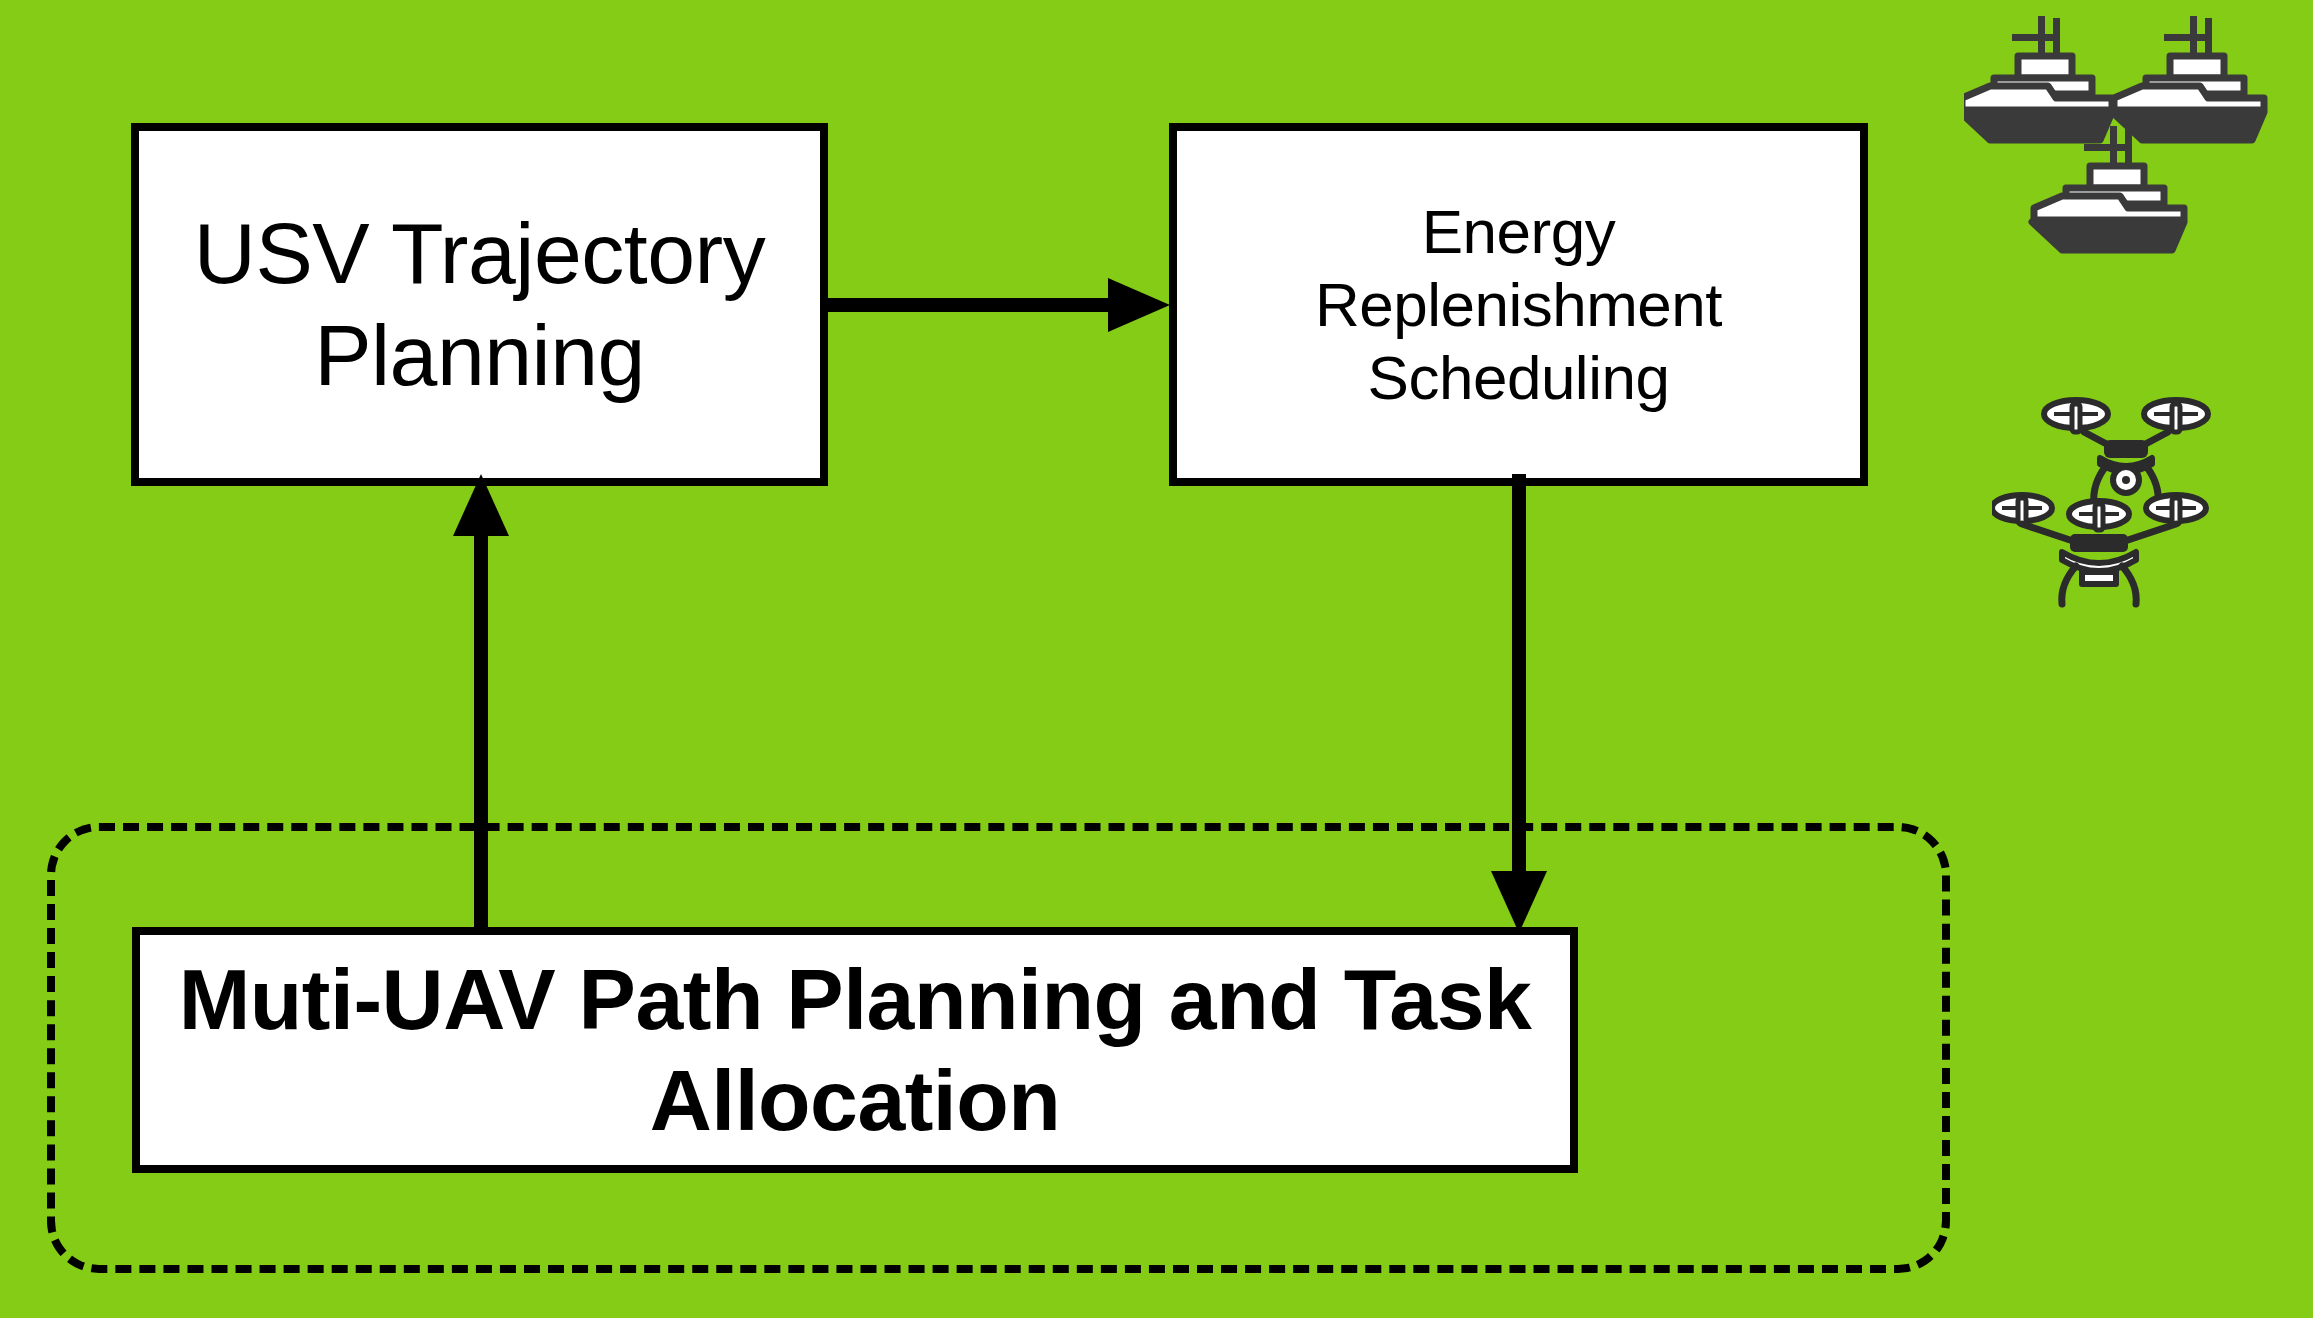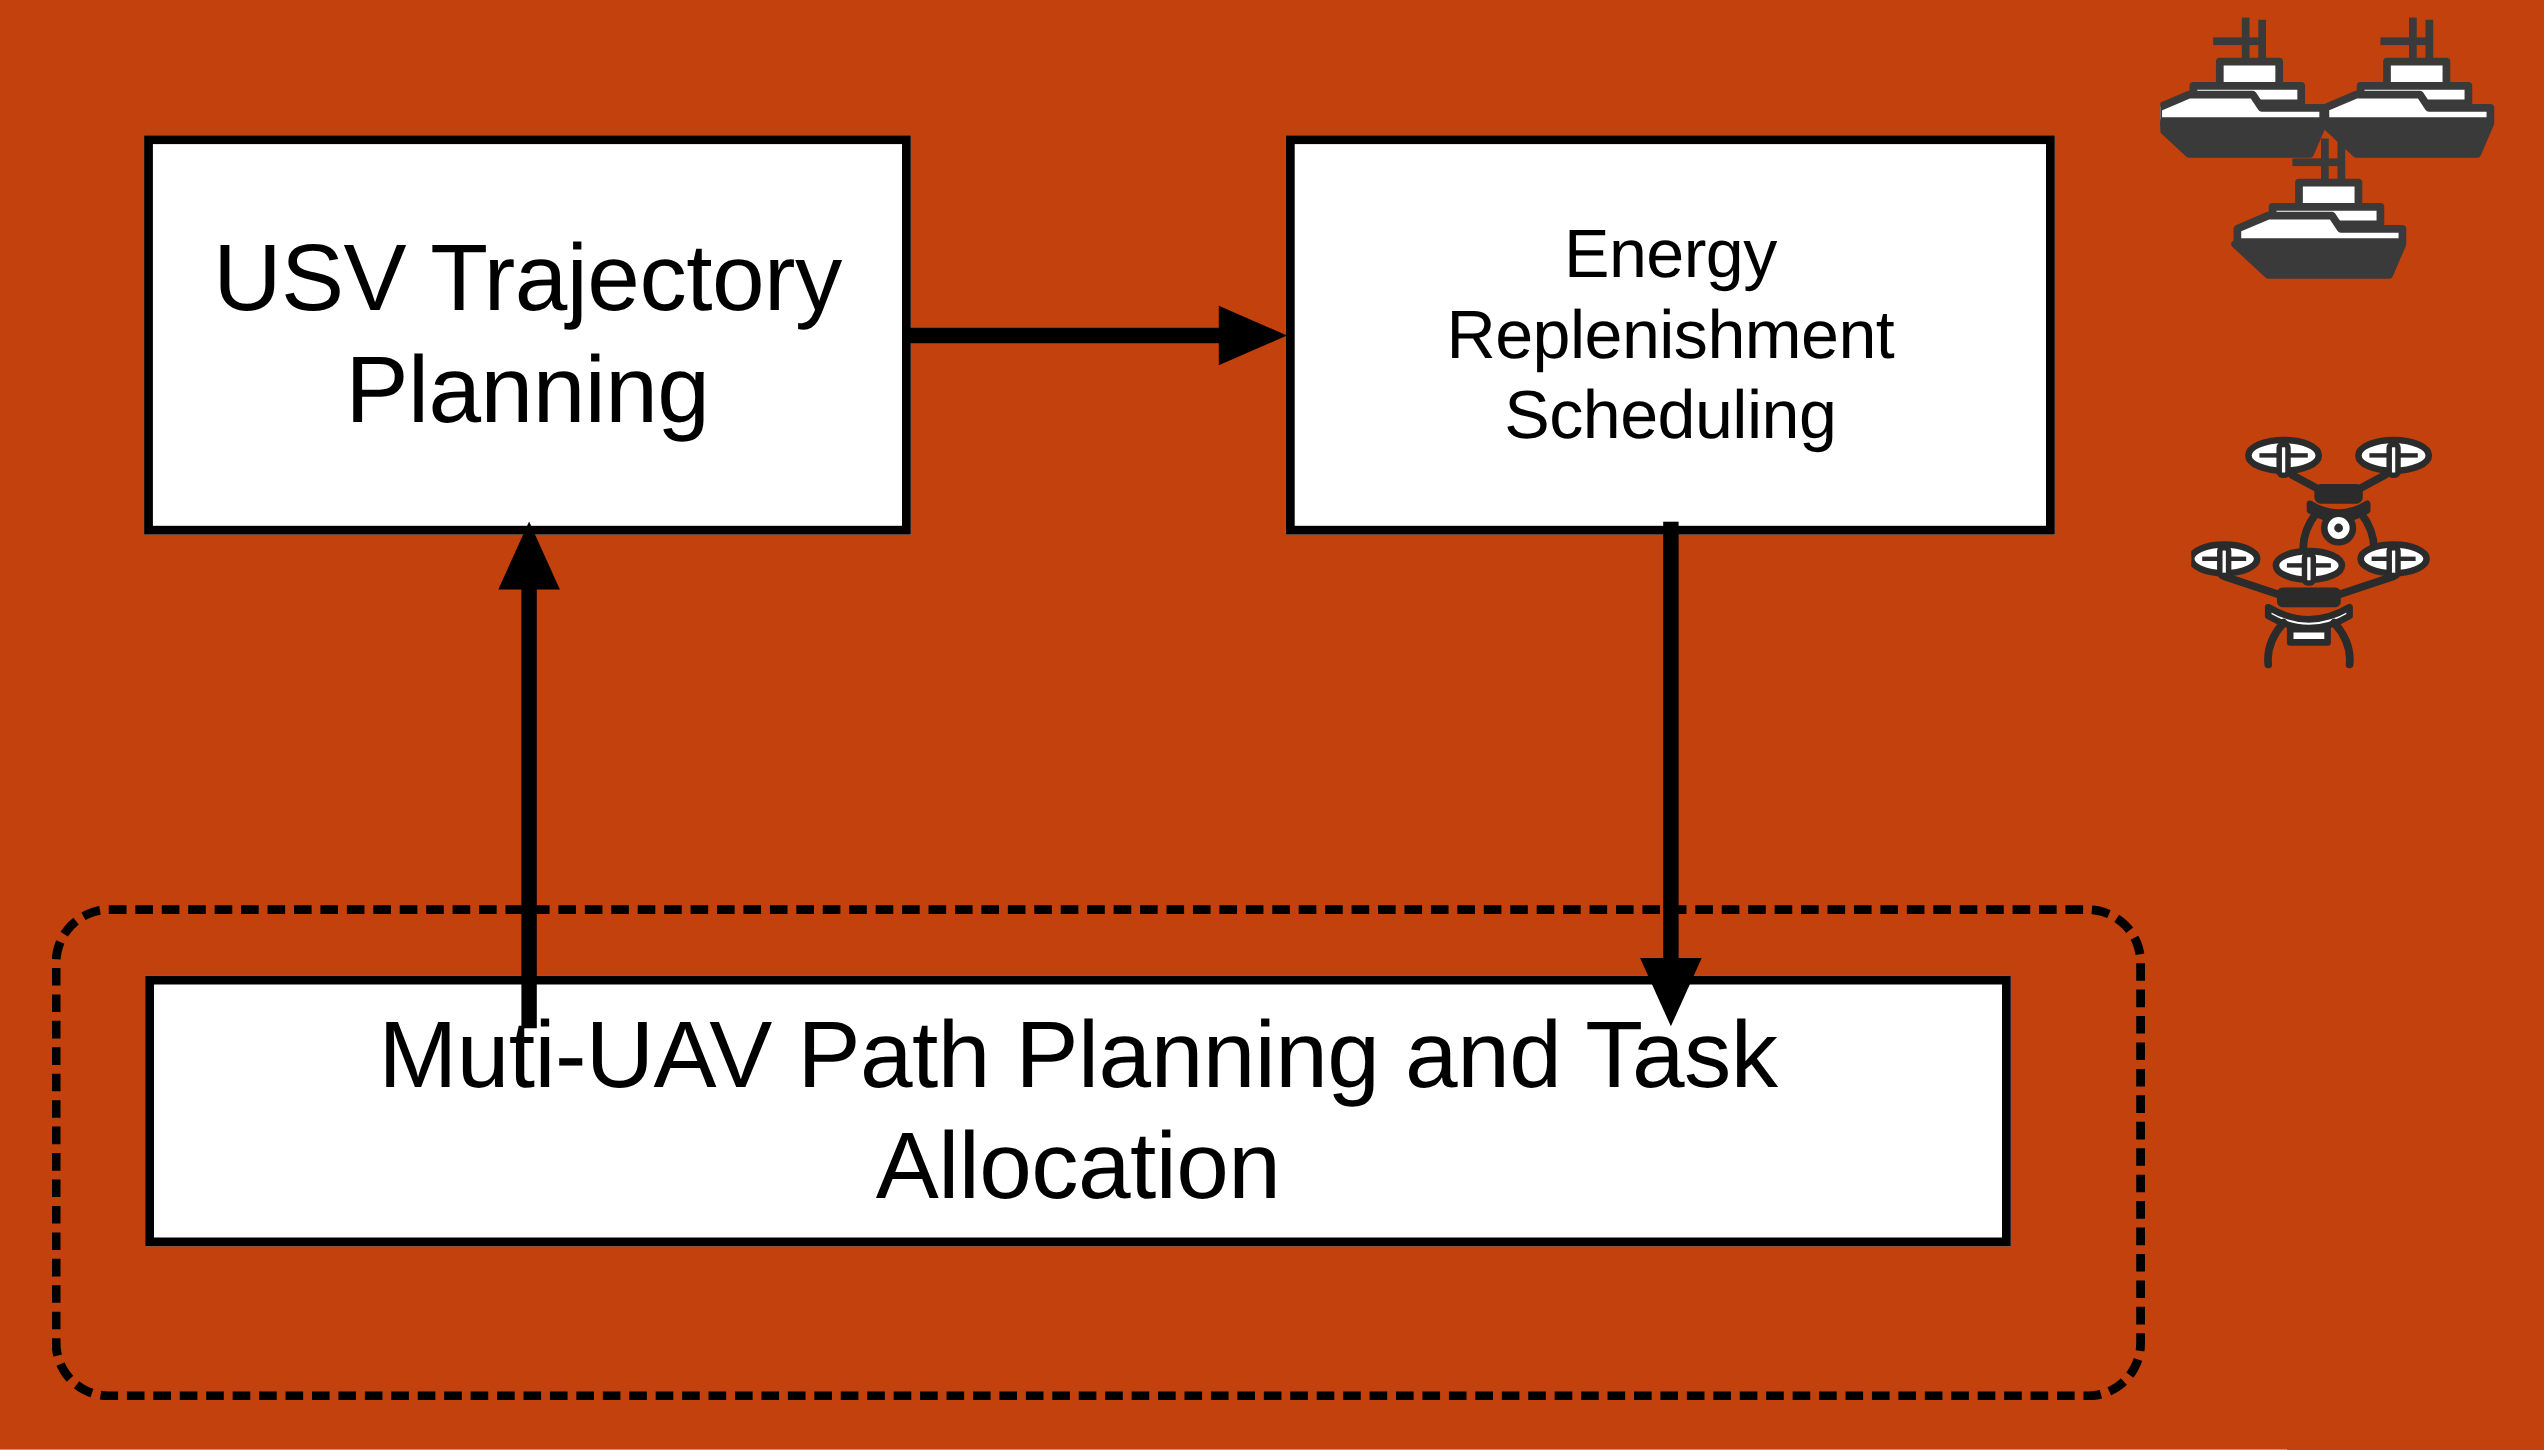--- a/index.html
+++ b/index.html
@@ -7,21 +7,21 @@
     padding: 0;
     background: #ffffff;
   }
   body {
     font-family: "Liberation Sans", "DejaVu Sans", sans-serif;
   }
   #canvas {
     position: relative;
     width: 2313px;
     height: 1318px;
-    background: #c2410c;
+    background: #84cc16;
     overflow: hidden;
   }
 
   
   .box {
     position: absolute;
     box-sizing: border-box;
     border: 8px solid #000000;
     background: #ffffff;
     display: flex;
@@ -46,24 +46,25 @@
   #energy-box {
     left: 1169px;
     top: 123px;
     width: 699px;
     height: 363px;
     font-size: 62px;
   }
 
   #uav-box {
     left: 132px;
-    top: 887px;
-    width: 1696px;
+    top: 927px;
+    width: 1446px;
     height: 246px;
     font-size: 86px;
+    font-weight: bold;
   }
 
   .box-label {
     display: block;
     padding: 0 10px;
     white-space: pre-line;
   }
 
   
   #dashed-group {

